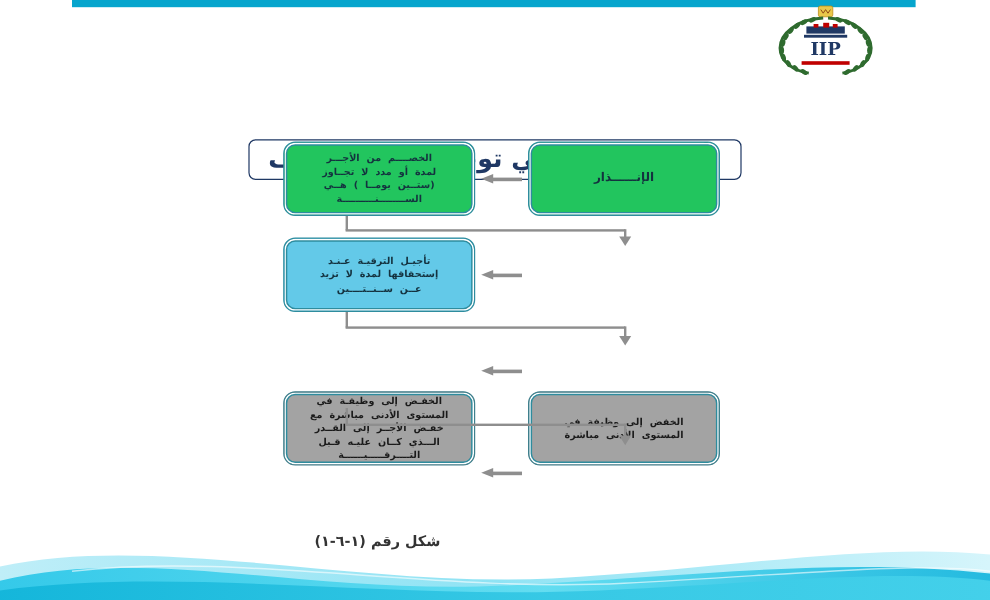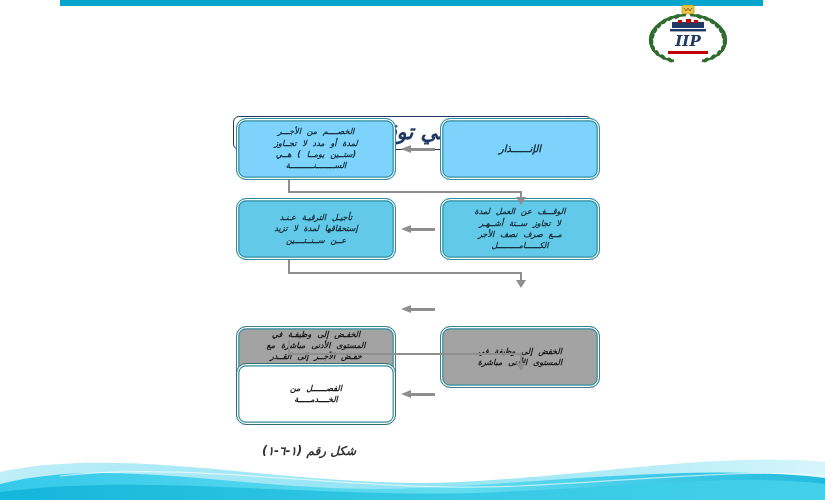--- a/index.html
+++ b/index.html
@@ -2,21 +2,21 @@
 <html lang="ar" dir="rtl"><head>
 <meta charset="utf-8">
 <style>
   html,body{margin:0;padding:0;}
   body{
     width:825px;height:500px;
     background:#ffffff;
     font-family:"DejaVu Sans","Liberation Sans",sans-serif;
     position:relative;overflow:hidden;
   }
-  #page{position:absolute;inset:0;background:#fff;font-style:italic;}
+  #page{position:absolute;inset:0;background:#fff;}
 
   
   .top-bar{
     position:absolute;left:60px;top:0;width:703px;height:6px;
     background:#06a5cd;
   }
 
   
   .logo{
     position:absolute;left:634px;top:4px;width:108px;height:62px;
@@ -66,21 +66,21 @@
 
   .node .txt{
     font-family:"DejaVu Sans","Liberation Sans",sans-serif;
     font-size:8px;font-weight:bold;color:#14323f;
     text-align:center;line-height:1.42;direction:rtl;
     word-spacing:3px;
   }
   .node.single .txt{font-size:10px;letter-spacing:0.4px;word-spacing:5px;}
 
   
-  .sty-pale   {background:#7dd3fc;}
+  .sty-pale   {background:#22c55e;}
   .sty-cyan   {background:#63c9e8;}
   .sty-gray   {background:#a3a3a3;border-color:#3f7f8c;margin-top:48px;}
   .sty-white  {background:#ffffff;border-color:#2f6f72;}
   .sty-gray .txt, .sty-white .txt{color:#1a1a1a;}
 
   
   .h-arrow{
     position:absolute;top:27px;left:165px;width:34px;height:9px;
   }
   .h-arrow .shaft{
@@ -187,23 +187,20 @@
       <div class="h-arrow">
         <div class="shaft"></div>
           <div class="head"></div>
       </div>
       <div class="node left sty-pale">
         <div class="txt">الخصــــم من الأجـــر<br>لمدة أو مدد لا تجــاوز<br>(ستــين يومــا ) هــي<br>الســــــــنــــــــــة</div>
       </div>
     </div>
 
     <div class="row r1">
-      <div class="node right sty-cyan">
-        <div class="txt">الوقـــف عن العمل لمدة<br>لا تجاوز ســتة أشــهـر<br>مــع صرف نصف الأجر<br>الكــــــامـــــــــل</div>
-      </div>
       <div class="h-arrow">
         <div class="shaft"></div>
           <div class="head"></div>
       </div>
       <div class="node left sty-cyan">
         <div class="txt">تأجيـل الترقيـة عـنـد<br>إستحقاقها لمدة لا تزيد<br>عــن ســنــتــــين</div>
       </div>
     </div>
 
     <div class="row r2">
@@ -216,23 +213,20 @@
       </div>
       <div class="node left sty-gray">
         <div class="txt">الخفـض إلى وظيفـة في<br>المستوى الأدنى مباشرة مع<br>خفـض الأجــر إلى القــدر<br>الـــذي كــان عليـه قـبل<br>التــــرقـــــيــــــة</div>
       </div>
     </div>
 
     <div class="row r3">
       <div class="h-arrow">
         <div class="shaft"></div>
           <div class="head"></div>
-      </div>
-      <div class="node left sty-white">
-        <div class="txt">الفصــــــل من<br>الخــــدمـــــة</div>
       </div>
     </div>
 
     <div class="connector" style="top:62px;">
       <div class="seg v1" style="left:52px;top:0;height:12px;"></div>
       <div class="seg h1" style="left:52px;top:11px;width:233px;"></div>
       <div class="seg v2" style="left:284px;top:11px;height:8px;"></div>
       <div class="dhead" style="left:280px;top:17px;"></div>
     </div>
     <div class="connector" style="top:142px;">

